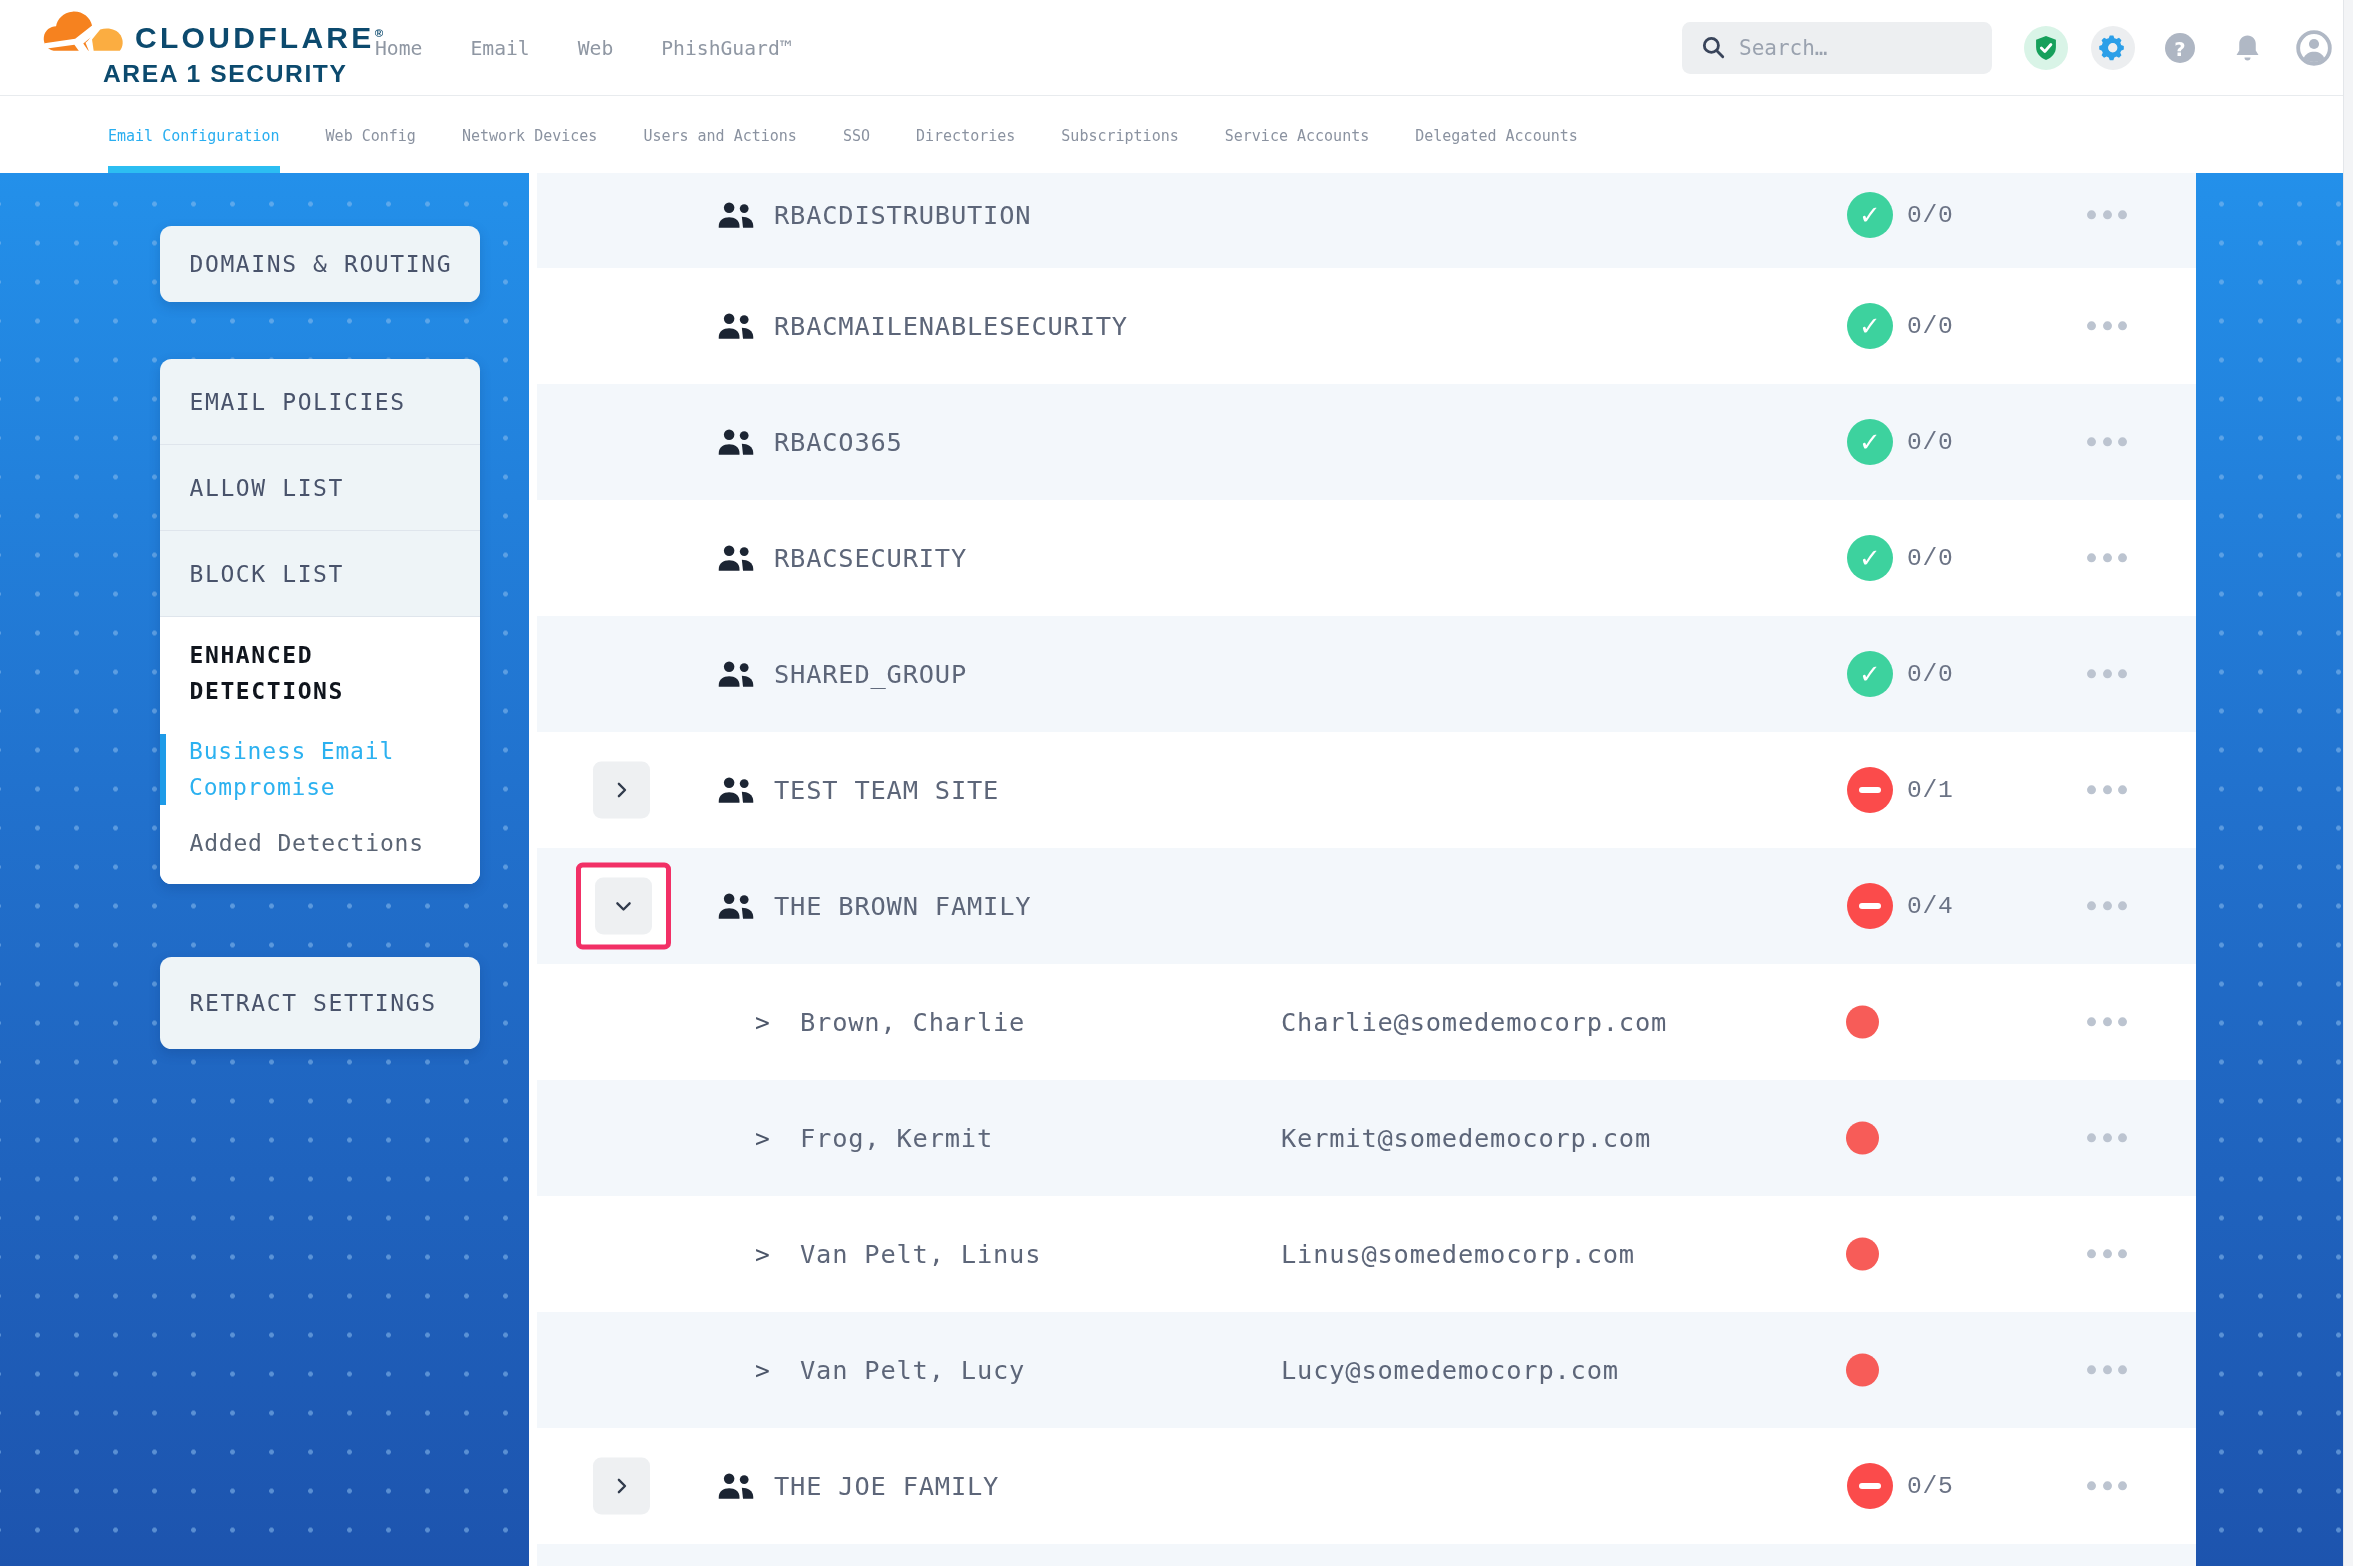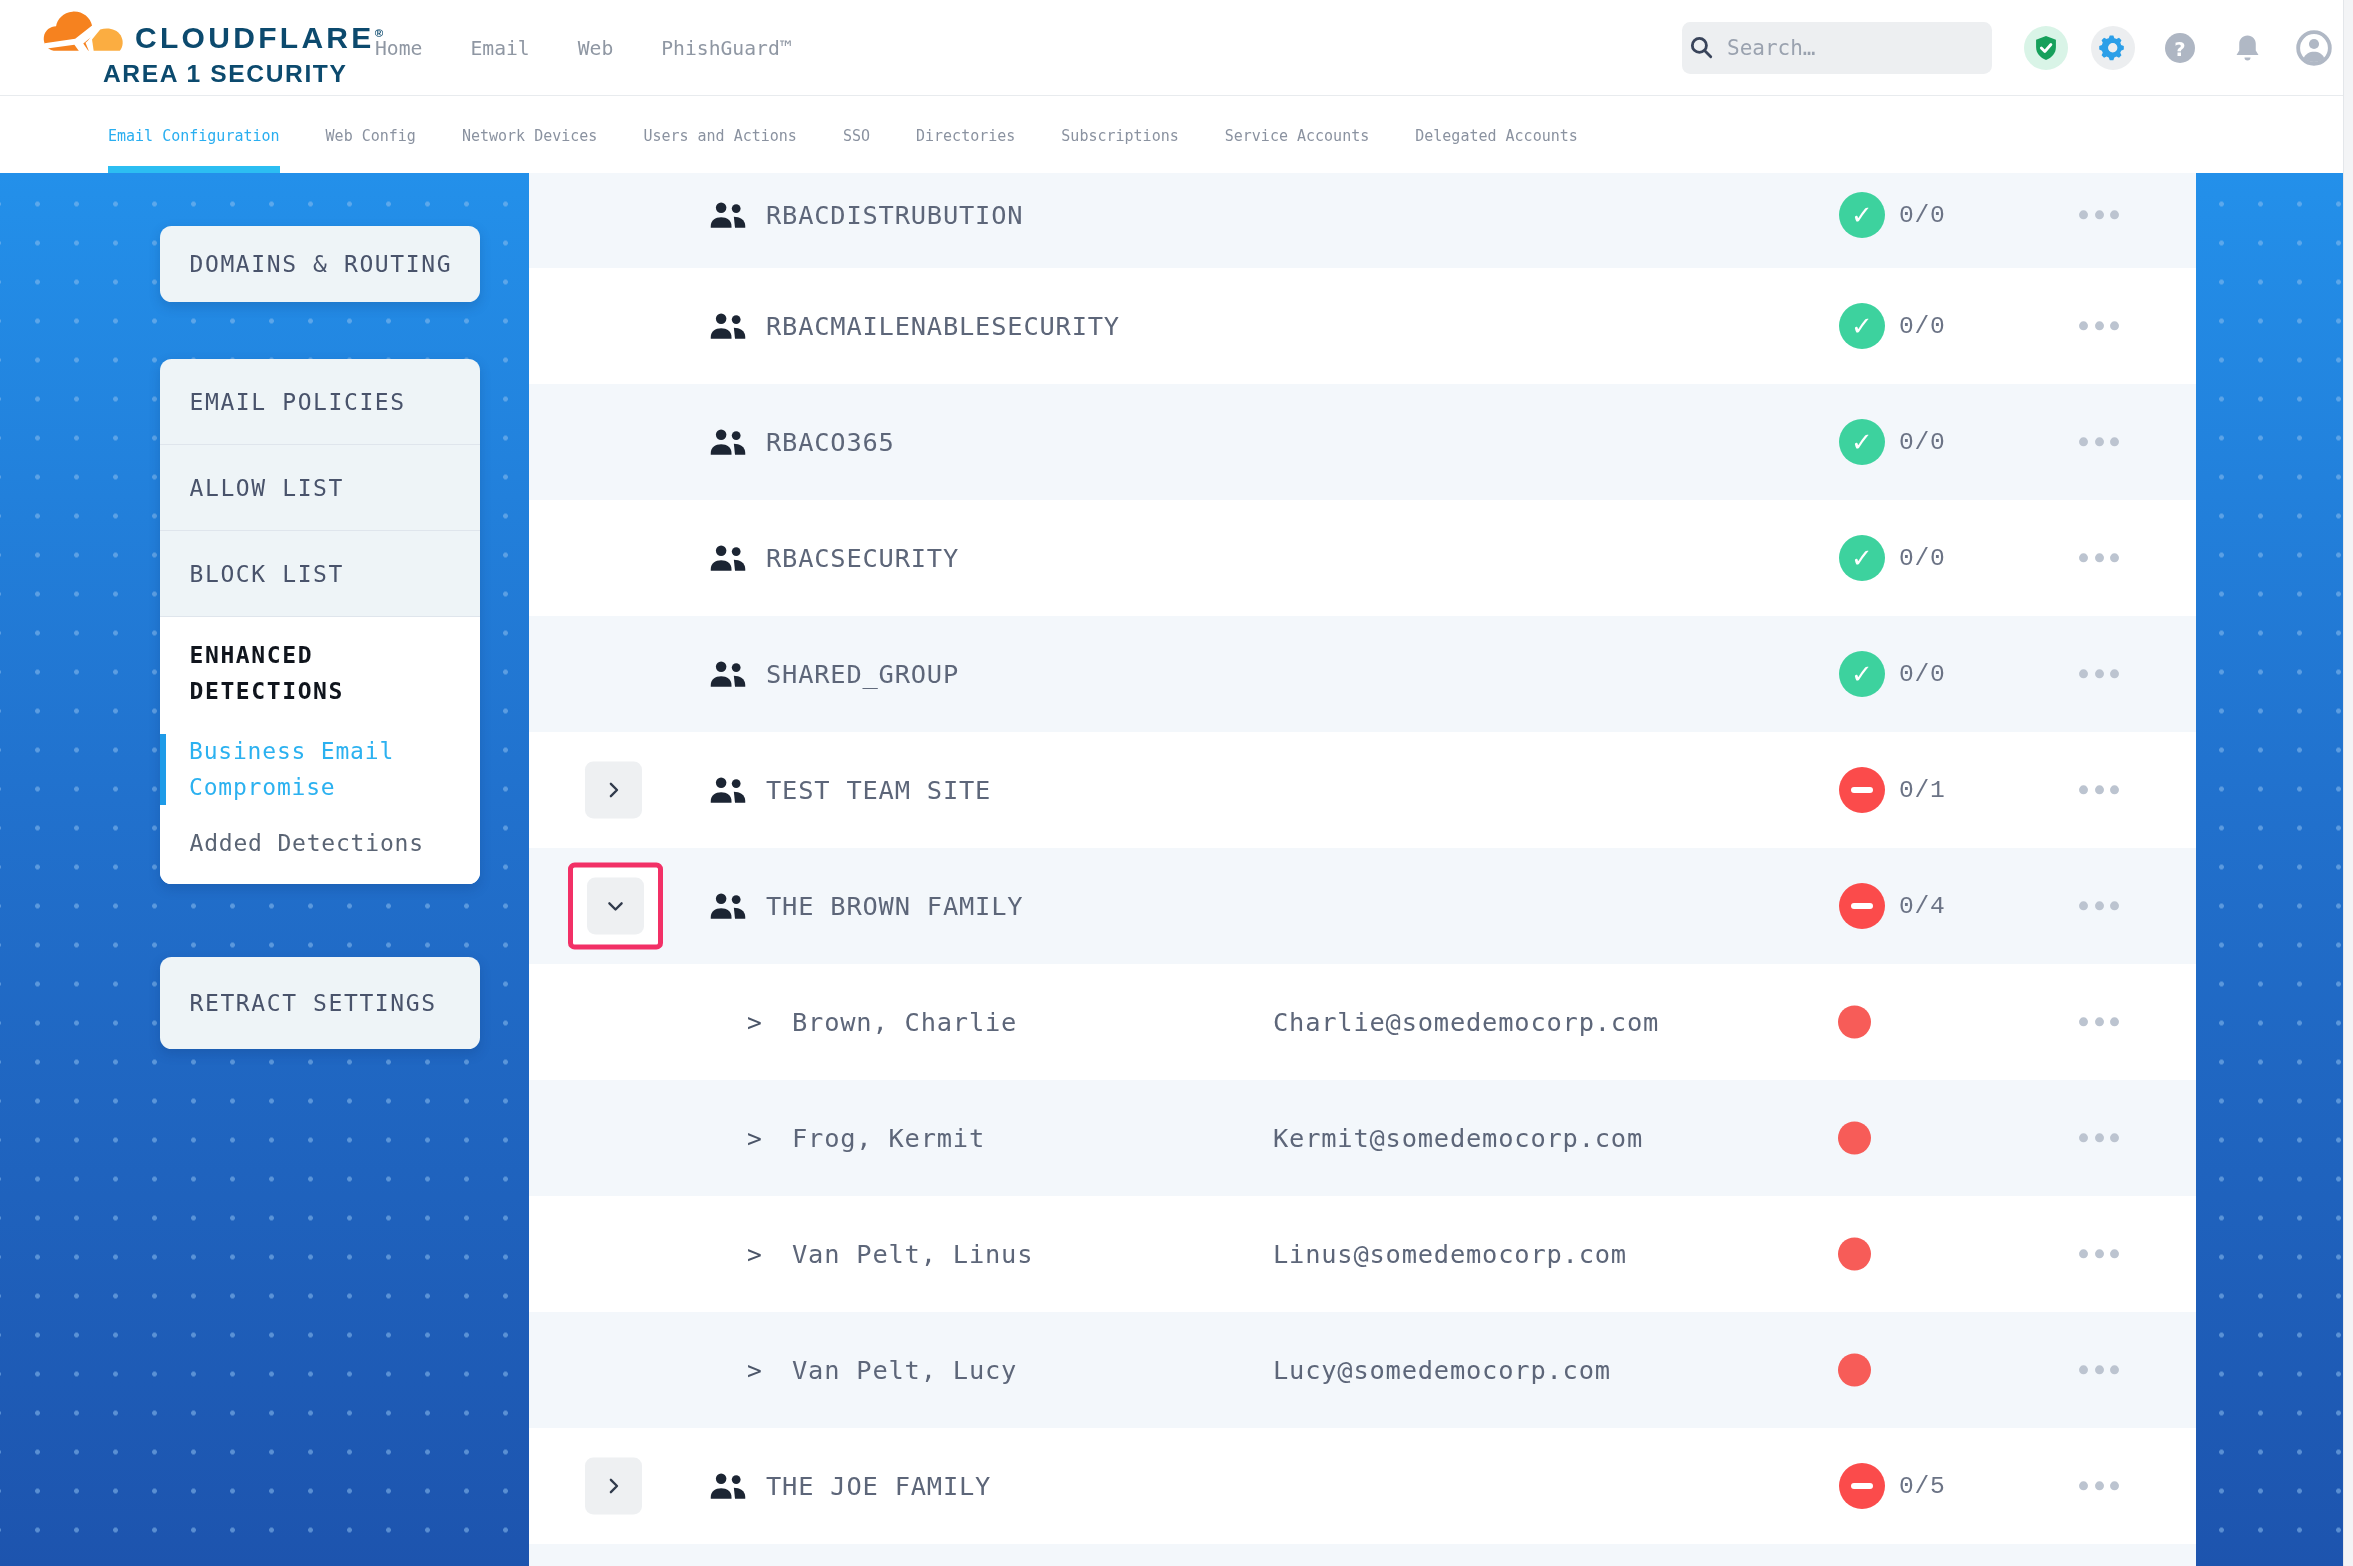--- a/index.html
+++ b/index.html
@@ -13,21 +13,21 @@
   .brand { position:absolute; left:43px; top:6.6px; width:344px; height:84px; }
   .brand-cloud { position:absolute; left:0; top:3.3px; }
   .brand-text { position:absolute; left:60px; top:14.8px;
     font-family:"Liberation Sans","DejaVu Sans",sans-serif; color:#0c4a6e; }
   .brand-line1 { font-size:30px; font-weight:bold; letter-spacing:3.3px; margin-left:32px; }
   .brand-line1 sup { font-size:11.5px; }
   .brand-line2 { font-size:24.6px; font-weight:bold; letter-spacing:1.6px; margin-top:4.9px; }
   .hnav { position:absolute; left:375px; top:0; height:96px; display:flex; align-items:center; gap:48px; }
   .hnav-item { font-size:19.7px; color:#8f97a3; cursor:pointer; }
   .hsearch { position:absolute; left:1682px; top:22px; width:310px; height:52px;
-    background:#edeff1; border-radius:8.2px; display:flex; align-items:center; padding:0 6px; }
+    background:#edeff1; border-radius:8.2px; display:flex; align-items:center; padding:0 18px; }
   .hsearch input { border:none; outline:none; background:transparent; font-family:inherit;
     font-size:21px; color:#5a6474; width:229px; margin-left:13px; }
   .hsearch input::placeholder { color:#9aa2af; }
   .hicons { position:absolute; right:18px; top:0; height:96px; display:flex; align-items:center; gap:23px; }
   .hicon { width:44px; height:44px; border-radius:50%; display:flex; align-items:center;
     justify-content:center; cursor:pointer; }
   .hicon.shield { background:#d9f4e7; }
   .hicon.gear { background:#eceef0; }
 
   
@@ -40,21 +40,21 @@
     height:7.4px; background:#2cbef2; }
 
   
   .workspace { position:absolute; left:0; top:173px; width:2354px; height:1394px;
     background:
       radial-gradient(rgba(140,190,238,0.55) 2.1px, rgba(0,0,0,0) 2.8px),
       linear-gradient(180deg,#2390ea 0%, #2171cd 45%, #1d54ae 100%);
     background-size:39px 39px, 100% 100%; background-position:18px 11.5px, 0 0; }
 
   .panel { position:absolute; left:529px; top:0; width:1667px; height:1394px;
-    background:#fff; overflow:hidden; }
+    background:#fff; overflow:hidden;padding-left:8px; }
   .row { position:relative; width:100%; height:116px; }
   .row.first { height:95px; }
   .row.partial { height:28px; }
   .row.tint { background:#f3f7fb; }
   .row.white { background:#fff; }
   .rowbit { position:absolute; top:50%; transform:translateY(-50%); }
   .row.first .rowbit { top:44%; }
   .expand-btn { position:absolute; left:56px; top:50%; transform:translateY(-50%);
     width:57px; height:57px; background:#eef0f2; border:none; border-radius:8.2px;
     display:flex; align-items:center; justify-content:center; cursor:pointer; }

